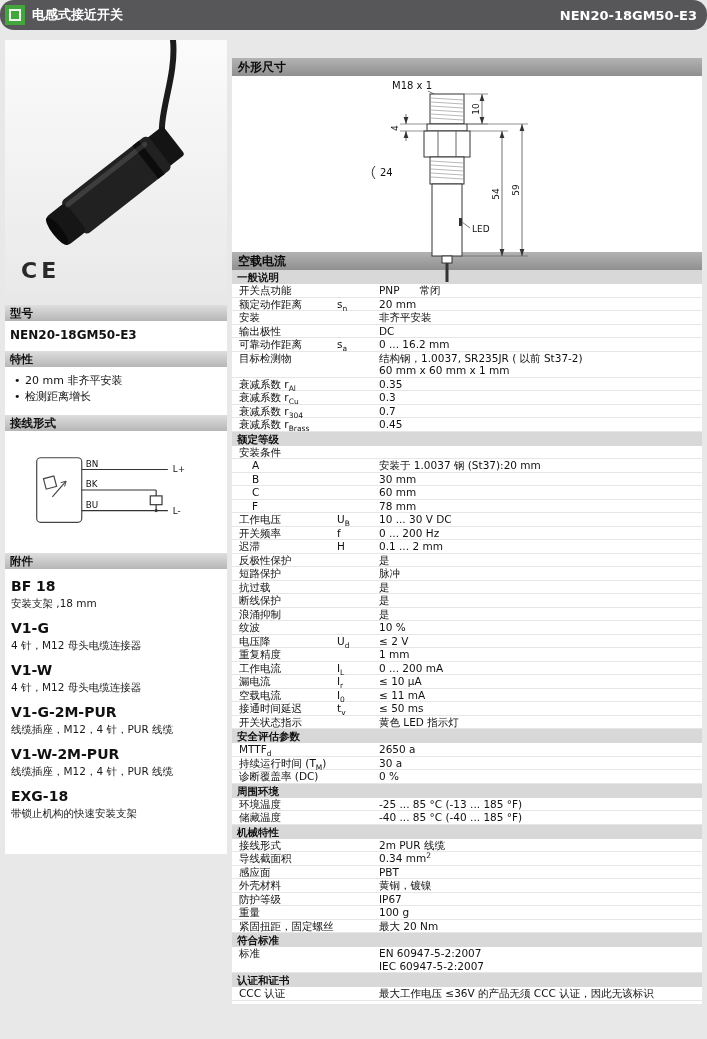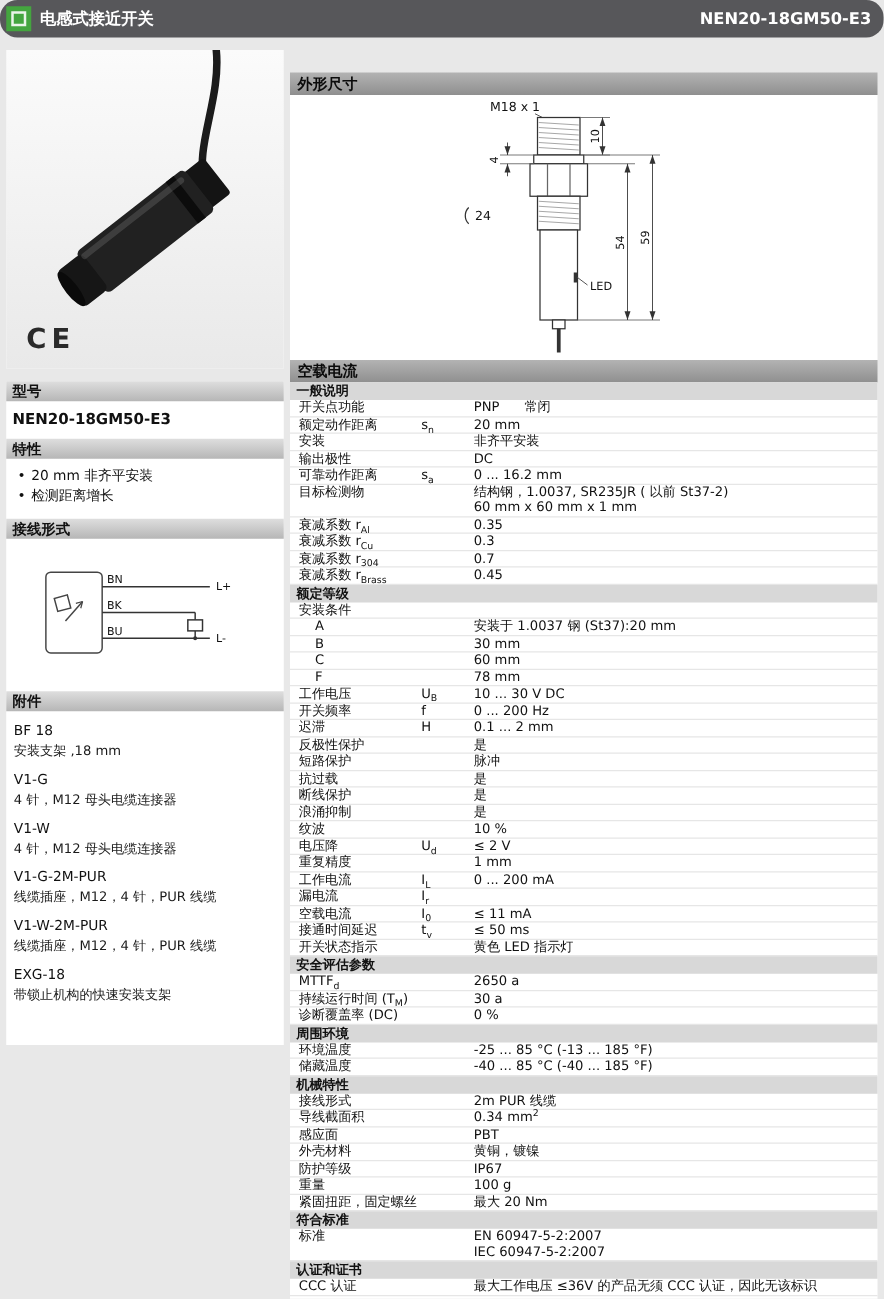--- a/index.html
+++ b/index.html
@@ -14,24 +14,24 @@
   .photo-panel{background:#f5f5f5;height:255px;overflow:hidden;}
   .panel{background:#fff;margin-top:10px;padding-bottom:29px;}
   .bar-l{height:16px;line-height:16px;background:linear-gradient(#dedede,#b6b6b6);font-size:11.5px;font-weight:bold;padding-left:5px;}
   .bar-r{height:18px;line-height:18px;background:linear-gradient(#b3b3b3,#8f8f8f);font-size:12px;font-weight:bold;padding-left:6px;color:#0b0b0b;}
   .model-name{font-size:12px;font-weight:bold;padding:7px 5px 9px;}
   ul.features{list-style:none;padding:6px 4px 10px 9px;margin:0;}
   ul.features li{font-size:11px;line-height:16px;padding-left:11px;position:relative;}
   ul.features li:before{content:"\2022";position:absolute;left:0;}
   .wiring-wrap{padding:10px 18px 8px;}
   .acc{padding:0 6px 4px;}
-  .acc-name{font-size:11px;font-weight:normal;margin-top:9px;}
+  .acc-name{font-size:14px;font-weight:bold;margin-top:9px;}
   .acc-desc{font-size:10.5px;margin-top:3px;color:#1a1a1a;}
-  .dim-panel{background:#fff;height:212px;}
-  .tech-panel{background:#fff;padding-bottom:15px;}
+  .dim-panel{background:#fff;height:176px;}
+  .tech-panel{background:#fff;padding-bottom:3px;}
   .tt-sec{height:14px;line-height:14px;background:#d8d8d8;font-size:10.5px;font-weight:bold;padding-left:5px;}
   .tt-row{display:grid;grid-template-columns:98px 42px 1fr;font-size:10.5px;line-height:12.5px;border-bottom:1px solid #e6e6e6;padding:0 4px 0 7px;align-items:start;}
   .tt-indent .tt-label{padding-left:13px;}
   .tt-value{white-space:pre-wrap;}
   .tt-sym{font-style:normal;}
   sub,sup{font-size:7.5px;line-height:0;}
   svg text{font-family:"DejaVu Sans","Liberation Sans",sans-serif;}
 </style>
 </head>
 <body>
@@ -341,20 +341,21 @@
         <div class="tt-value">1 mm</div>
       </div>
       <div class="tt-row">
         <div class="tt-label">工作电流</div>
         <div class="tt-sym">I<sub>L</sub></div>
         <div class="tt-value">0 ... 200 mA</div>
       </div>
       <div class="tt-row">
         <div class="tt-label">漏电流</div>
         <div class="tt-sym">I<sub>r</sub></div>
+        <div class="tt-value">≤ 10 μA</div>
       </div>
       <div class="tt-row">
         <div class="tt-label">空载电流</div>
         <div class="tt-sym">I<sub>0</sub></div>
         <div class="tt-value">≤ 11 mA</div>
       </div>
       <div class="tt-row">
         <div class="tt-label">接通时间延迟</div>
         <div class="tt-sym">t<sub>v</sub></div>
         <div class="tt-value">≤ 50 ms</div>

